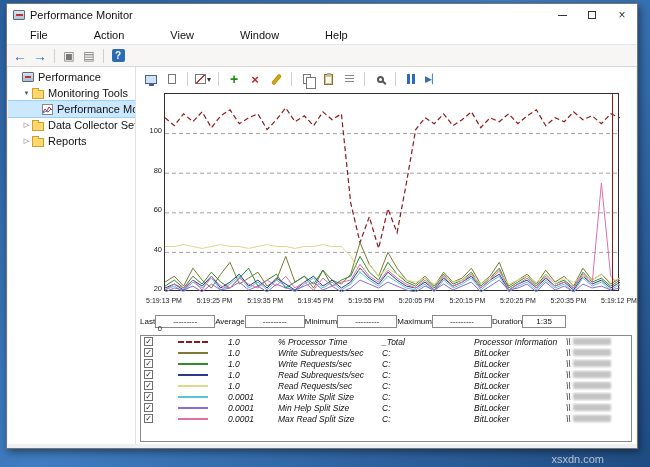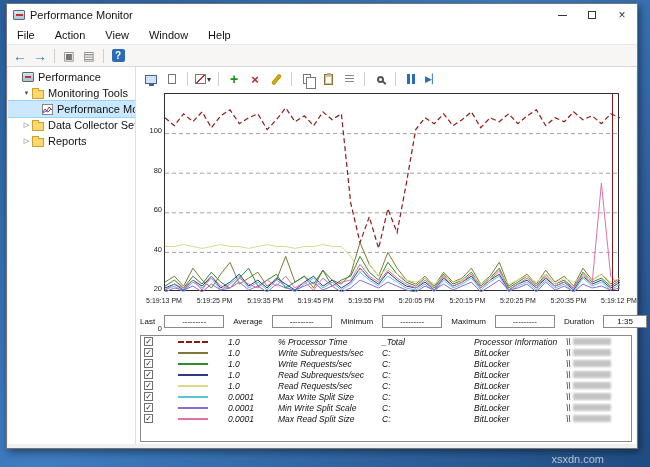--- a/index.html
+++ b/index.html
@@ -19,21 +19,21 @@
   .app-icon::after { content:""; position:absolute; left:2px; top:3px; width:7px; height:2px; background:#c23232; }
   .win-title { font-size:11px; color:#111; }
   .caption { margin-left:auto; display:flex; height:100%; }
   .cap-btn { width:30px; height:100%; display:flex; align-items:center; justify-content:center; color:#333; }
   .glyph-min { width:9px; height:1px; background:#333; }
   .glyph-max { width:8px; height:8px; border:1px solid #333; }
   .glyph-close { font-size:12px; line-height:1; }
 
   
   .menubar { height:18px; background:#fff; display:flex; align-items:center; font-size:11px; color:#111; }
-  .menu-item { padding:2px 10px; }
+  .menu-item { padding:2px 23px; }
   .toolbar { height:23px; background:#f7f6f5; border-top:1px solid #e8e8e8; border-bottom:1px solid #d8d8d8;
              display:flex; align-items:center; padding-left:4px; gap:2px; }
   .tb-icon { min-width:18px; height:18px; display:flex; align-items:center; justify-content:center; gap:1px; }
   .tb-sep { width:1px; height:14px; background:#cfcfcf; margin:0 3px; }
   .gl { line-height:1; display:inline-block; }
   .arr { color:#2c6cb5; font-size:14px; font-weight:bold; }
   .gray { color:#777; font-size:12px; }
   .plus { color:#1b8f1b; font-size:14px; font-weight:bold; }
   .del { color:#c22222; font-size:13px; font-weight:bold; }
   .play { color:#2c6cb5; font-size:9px; }
@@ -82,21 +82,21 @@
   .ylabel { position:absolute; right:calc(100% - 24px); transform:translateY(-50%);
             font-size:7.5px; color:#222; white-space:nowrap;margin-top:37px; }
   .plot { position:absolute; left:26px; top:2px; width:455px; height:198px; border:1px solid #2e2e2e; background:#fff; }
   .plot svg { position:absolute; left:0; top:0; }
   .cursor-line { position:absolute; top:0; bottom:0; width:1px; right:5px; background:#8b1a1a; }
   .xlabels { position:absolute; left:26px; top:206px; width:455px; height:12px; }
   .xlabel { position:absolute; transform:translateX(-50%); font-size:7px; color:#222; white-space:nowrap; }
 
   
   .statsbar { height:20px; display:flex; align-items:center; font-size:8px; color:#111;
-              padding:0 8px 0 4px; gap:9px; margin-top:2px; }
+              padding:0 8px 0 4px; gap:0; margin-top:2px; }
   .stat-label { flex:0 0 auto; }
   .stat-box { flex:0 0 auto; width:60px; height:13px; background:#fff; border:1px solid #8a8a8a;
               display:flex; align-items:center; justify-content:center; }
   .stat-box.duration { width:44px; }
 
   
   .legend { flex:1; margin:4px 4px 2px 4px; border:1px solid #898989; background:#fff;
             display:flex; flex-direction:column; overflow:hidden; }
   .legend-header { display:flex; height:14px; background:#f5f5f5; border-bottom:1px solid #d9d9d9;
                    font-size:8.5px; color:#222; flex:0 0 auto; }
@@ -406,21 +406,21 @@
               </div>
             </div>
             <div class="lrow">
               <div style="width: 34px; flex: 0 0 auto;">
                 <div class="cbx">✓</div>
               </div>
               <div class="lcell" style="width: 50px;">
                 <div class="clrline" style="border-top: 2px solid rgb(143, 107, 214);"></div>
               </div>
               <div class="lcell" style="width: 50px;">0.0001</div>
-              <div class="lcell" style="width: 104px;">Min Write Split Scale</div>
+              <div class="lcell" style="width: 104px;">Min Help Split Size</div>
               <div class="lcell" style="width: 50px;">C:</div>
               <div class="lcell" style="width: 42px;"></div>
               <div class="lcell" style="width: 92px;">BitLocker</div>
               <div class="lcell" style="flex: 1 1 0%; display: flex; align-items: center;">
                 <span>\\</span>
                 <span class="redacted"></span>
               </div>
             </div>
             <div class="lrow">
               <div style="width: 34px; flex: 0 0 auto;">

